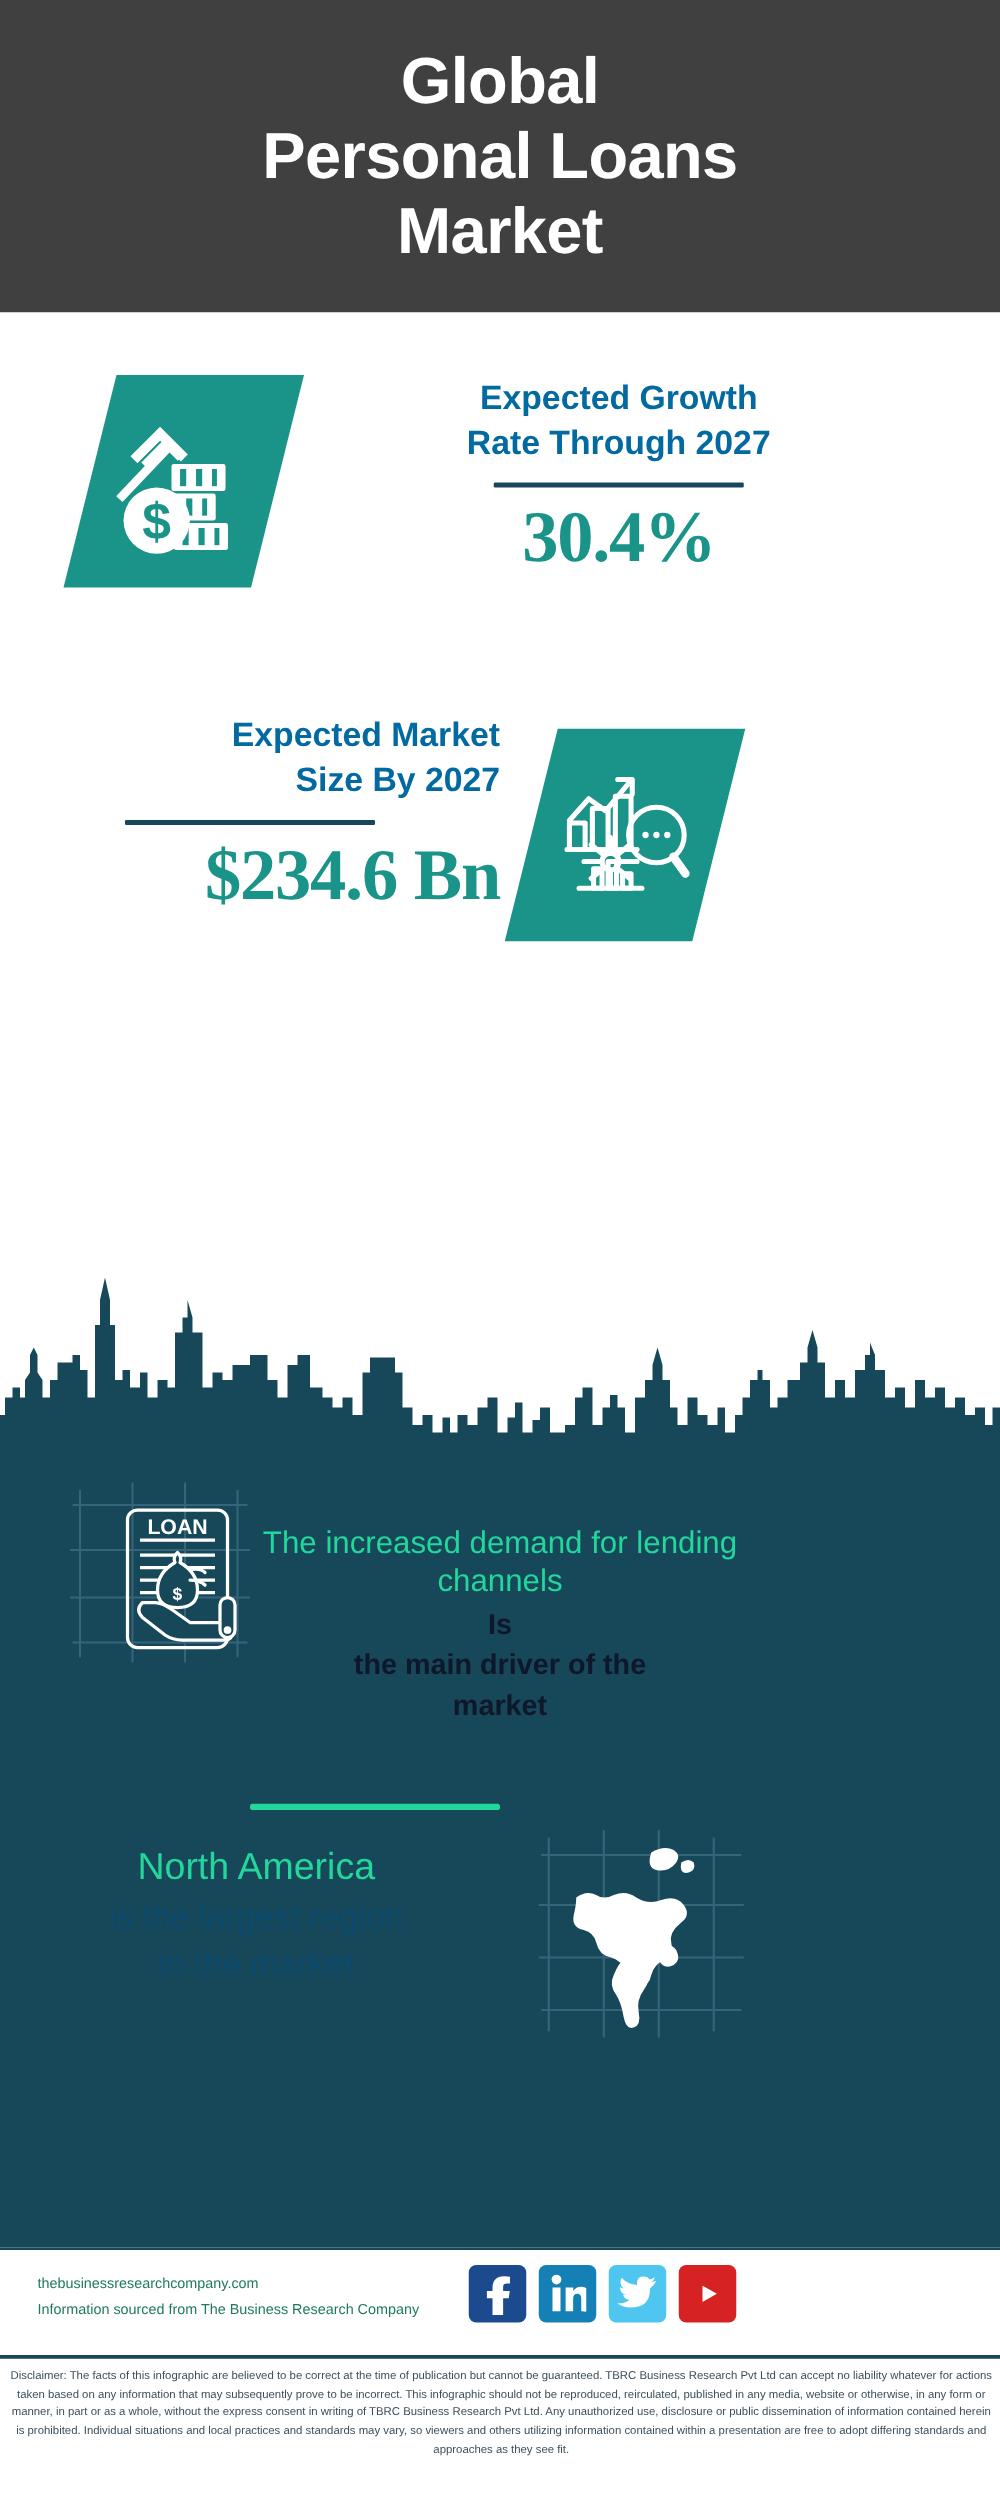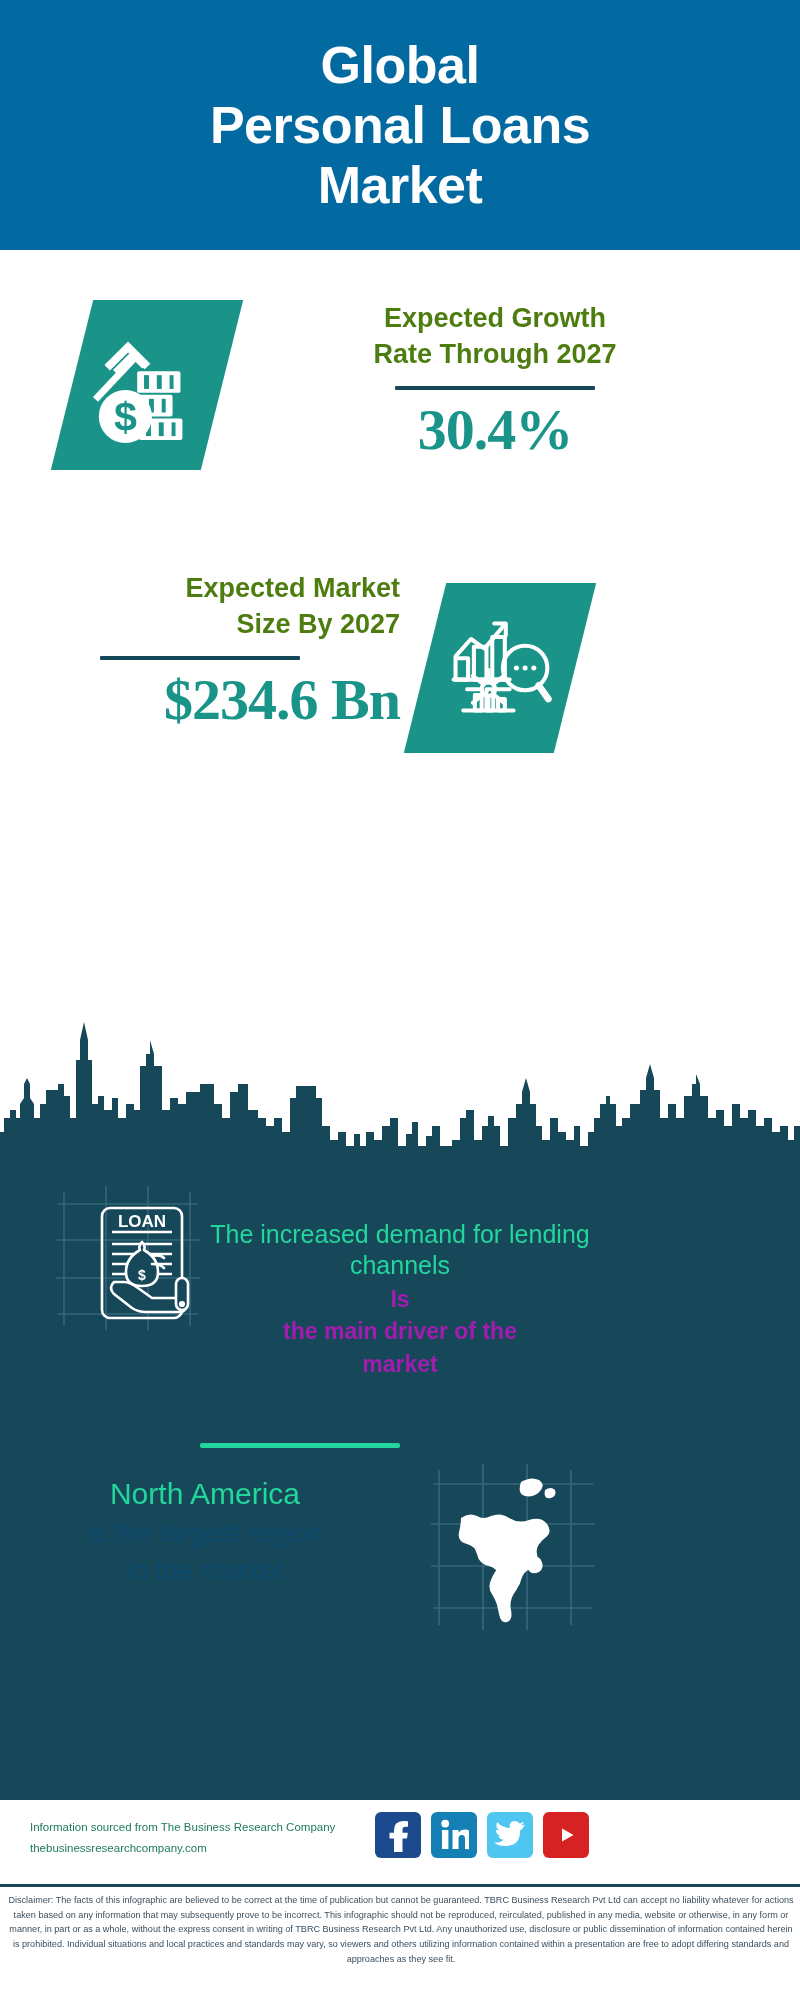--- a/index.html
+++ b/index.html
@@ -8,21 +8,21 @@
     background:#ffffff;
     font-family:"Liberation Sans", sans-serif;
     overflow:hidden;
     position:relative;
   }
   .page{position:relative;width:800px;height:2000px;overflow:hidden;}
 
   
   .header{
     position:absolute;left:0;top:0;width:800px;height:250px;
-    background:#0369a1;
+    background:#404040;
     display:flex;flex-direction:column;align-items:center;justify-content:center;
   }
   .header .tline{
     color:#ffffff;font-weight:bold;font-size:52px;line-height:1.16;
     letter-spacing:-0.5px;text-align:center;
   }
 
   
   .white-zone{
     position:absolute;left:0;top:250px;width:800px;height:760px;background:#ffffff;
@@ -34,21 +34,21 @@
     transform:skewX(-14deg);
   }
   .para .glyph{
     position:absolute;inset:0;
     transform:skewX(14deg);
     display:flex;align-items:center;justify-content:center;
   }
 
   .stat-text{position:absolute;text-align:center;}
   .stat-head{
-    color:#4d7c0f;font-weight:bold;font-size:27px;line-height:1.35;
+    color:#0369a1;font-weight:bold;font-size:27px;line-height:1.35;
   }
   .stat-rule{
     width:200px;height:4px;background:#16485a;margin:13px auto 10px auto;border-radius:1px;
   }
   .stat-value{
     color:#1a9488;font-weight:bold;font-size:58px;line-height:1.05;letter-spacing:-1px;font-family:Liberation Serif, serif;
   }
 
   
   .skyline-wrap{
@@ -56,21 +56,21 @@
   }
   .skyline-wrap svg{display:block;width:800px;height:190px;}
 
   .driver-block{
     position:absolute;left:195px;top:1195px;width:410px;text-align:center;margin-top:24px;
   }
   .driver-green{
     color:#23d69b;font-size:25px;line-height:1.25;
   }
   .driver-white{
-    color:#a21caf;font-size:23px;font-weight:bold;line-height:1.33;margin-top:2px;
+    color:#0f172a;font-size:23px;font-weight:bold;line-height:1.33;margin-top:2px;
   }
 
   .divider-green{
     position:absolute;left:200px;top:1443px;width:200px;height:5px;background:#23d69b;border-radius:2px;
   }
 
   .region-block{
     position:absolute;left:30px;top:1475px;width:350px;text-align:center;
   }
   .region-green{
@@ -294,22 +294,22 @@
         <path d="M104 96 q8 -2 12 4 q4 8 -2 12 q-8 4 -12 -4 q-4 -8 2 -12 z"></path>
         <path d="M62 74 q6 -2 8 4 q2 6 -4 8 q-8 2 -8 -6 q0 -4 4 -6 z"></path>
       </g>
     </svg>
   </div>
 
   <div class="footer"></div>
   <div class="footer-rule-top"></div>
 
   <div class="src-text">
+    <div>thebusinessresearchcompany.com</div>
     <div>Information sourced from The Business Research Company</div>
-    <div>thebusinessresearchcompany.com</div>
   </div>
 
   <div class="socials">
     <div class="sicon s-fb">
       <svg width="30" height="34" viewBox="0 0 30 34" aria-hidden="true">
         <path fill="#ffffff" d="M19.5 34 V20.5 H24 L24.8 14.8 H19.5 V11.4
           q0 -2.6 3 -2.6 H25 V3.3 Q23.2 3 20.4 3 Q15.6 3 13.2 5.5 Q11 7.8 11 12 V14.8 H6.5 V20.5 H11 V34 Z"></path>
       </svg>
     </div>
     <div class="sicon s-li">

